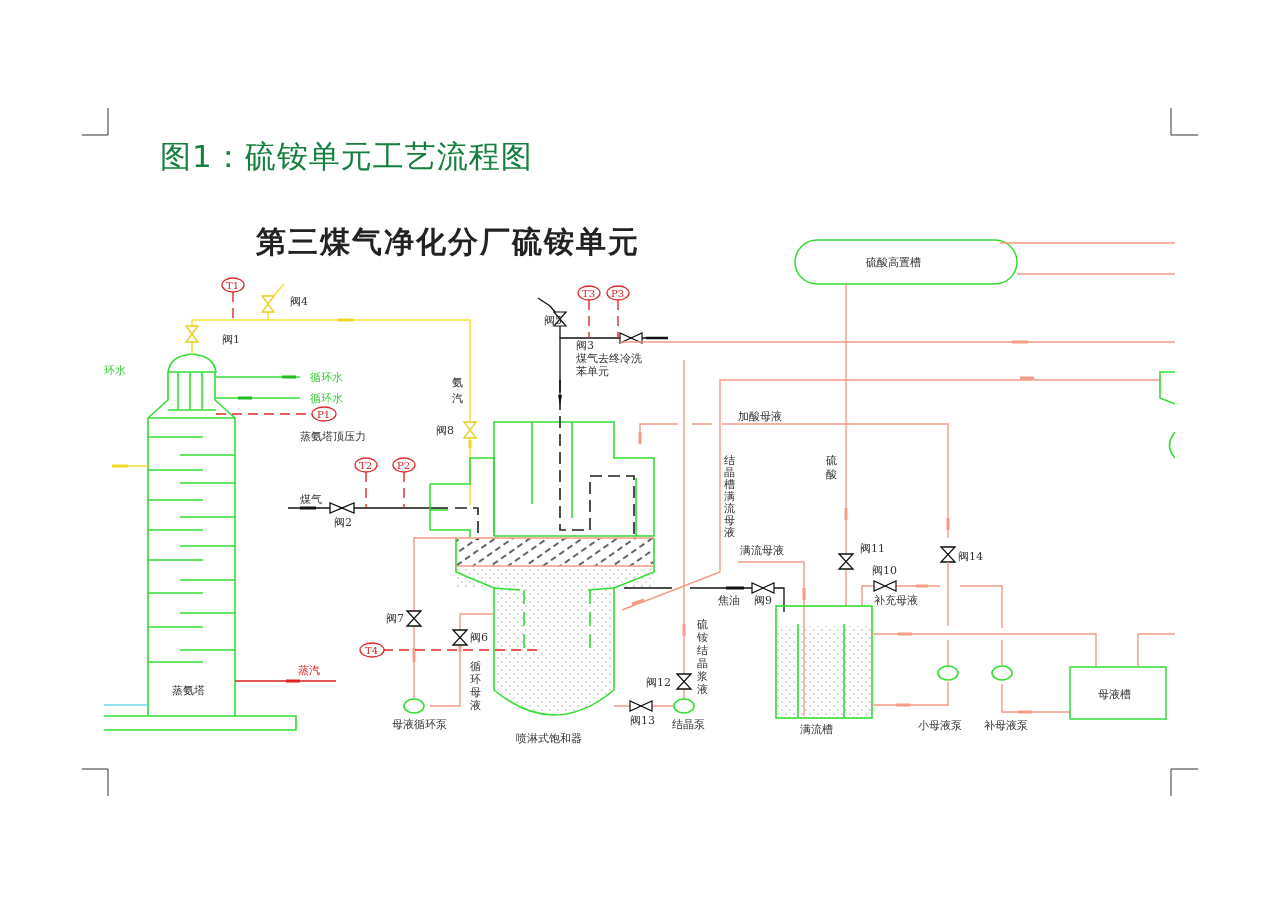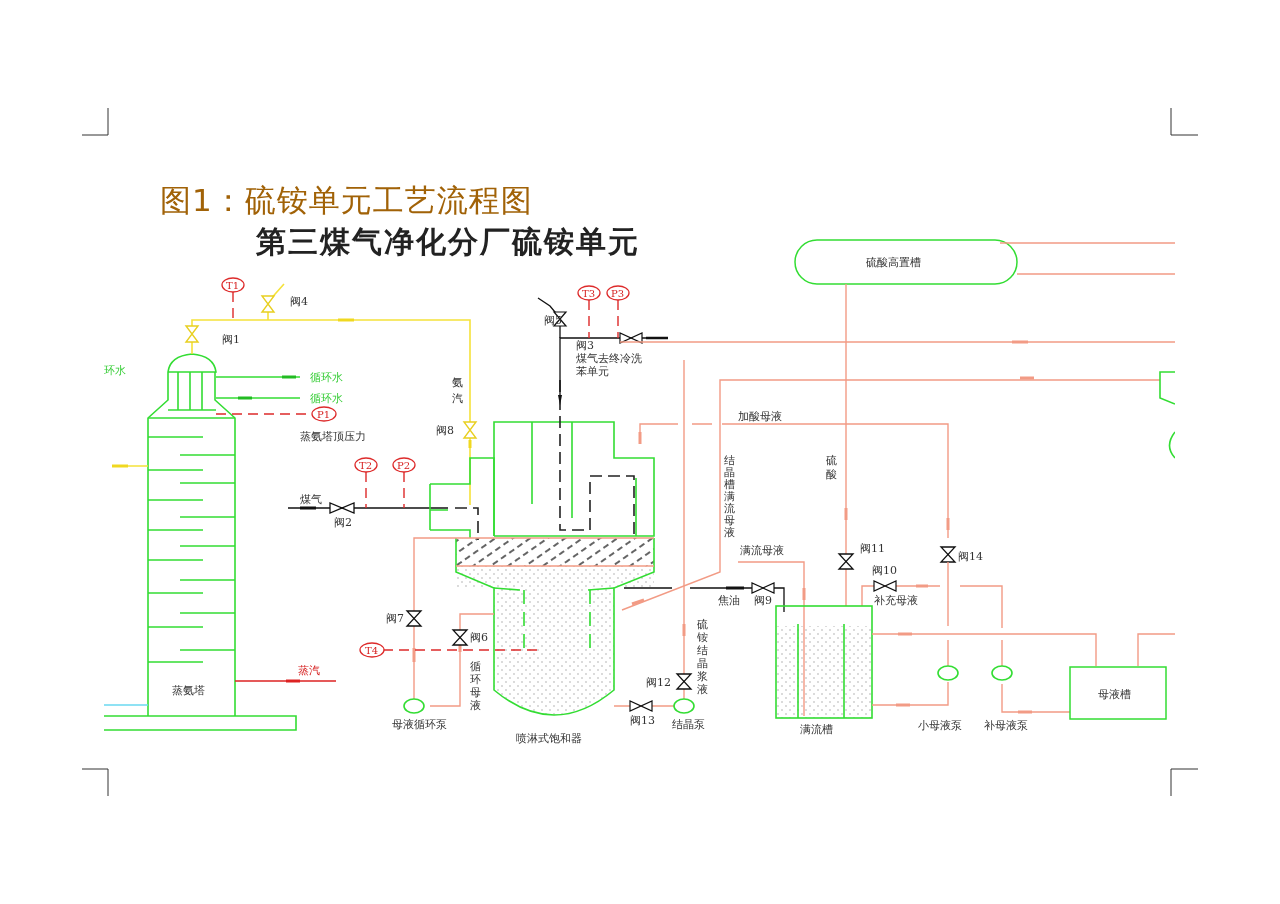--- a/index.html
+++ b/index.html
@@ -1,20 +1,20 @@
 <!DOCTYPE html>
 <html><head>
 <meta charset="utf-8">
 <style>
   html, body { margin: 0; padding: 0; background: #ffffff; }
   body { width: 1280px; height: 904px; position: relative; overflow: hidden;
          font-family: "DejaVu Sans", sans-serif; }
   .corner { position: absolute; }
-  #fig-caption { position: absolute; left: 160px; top: 136px; font-size: 31px; color: #a16207;
-                 font-family: "DejaVu Sans", sans-serif; letter-spacing: 1px; margin-top: 44px; }
+  #fig-caption { position: absolute; left: 160px; top: 136px; font-size: 31px; color: #15803d;
+                 font-family: "DejaVu Sans", sans-serif; letter-spacing: 1px; }
   svg#diagram { position: absolute; left: 0; top: 0; }
   .t-title { font-family: "DejaVu Sans", sans-serif; font-size: 30px; font-weight: bold; fill: #222; letter-spacing: 2px; }
   .t-lbl { font-family: "DejaVu Serif", serif; font-size: 11px; fill: #333; }
   .t-red { font-family: "DejaVu Serif", serif; font-size: 11px; fill: #d62020; }
   .t-grn { font-family: "DejaVu Serif", serif; font-size: 11px; fill: #33cc33; }
   .t-inst { font-family: "DejaVu Serif", serif; font-size: 10px; fill: #d62020; }
   .g { stroke: #33dd33; stroke-width: 1.6; fill: none; }
   .y { stroke: #f5e23a; stroke-width: 1.6; fill: none; }
   .s { stroke: #f29b85; stroke-width: 1.4; fill: none; }
   .k { stroke: #111; stroke-width: 1.3; fill: none; }

